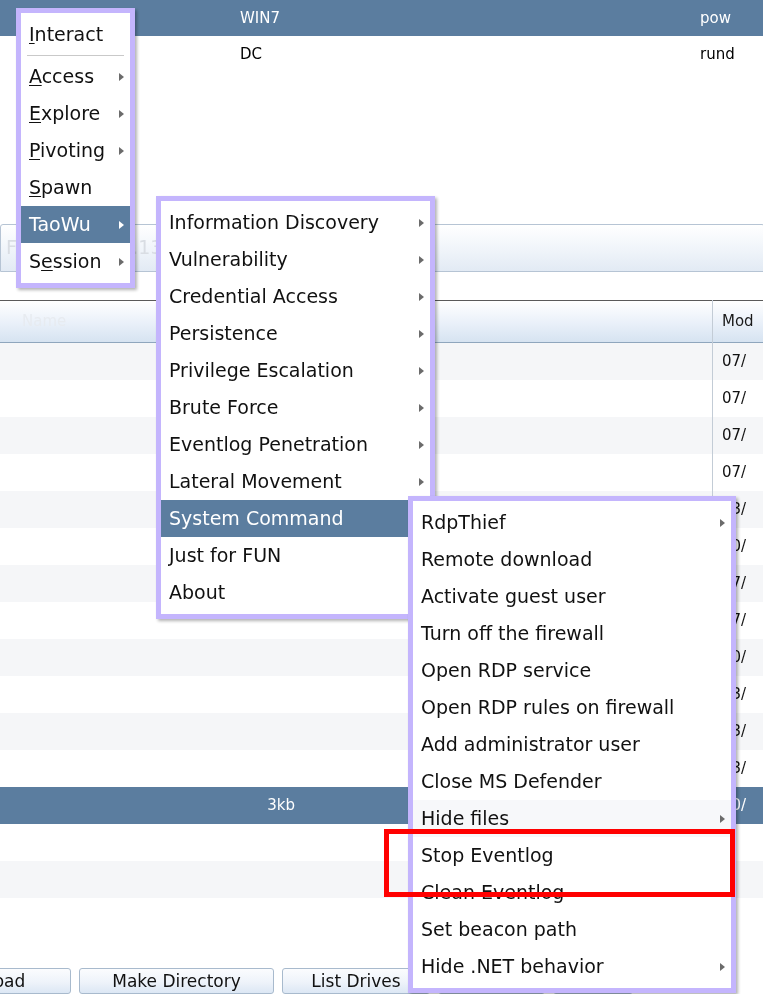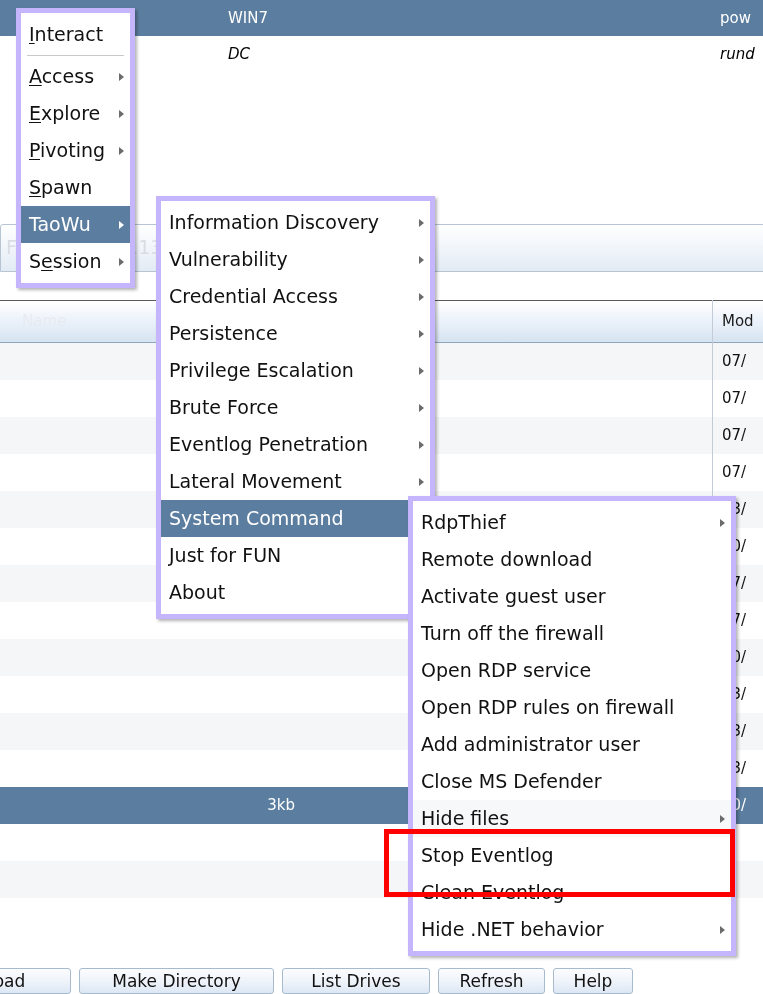--- a/index.html
+++ b/index.html
@@ -8,25 +8,25 @@
     background:#ffffff;
     font-family:"DejaVu Sans","Liberation Sans",sans-serif;
     font-size:15px;color:#000;
     -webkit-font-smoothing:antialiased;
   }
 
   
   .sess-table{position:absolute;left:0;top:0;width:763px;}
   .sess-row{height:36px;line-height:36px;position:relative;}
   .sess-row.sel{background:#5b7d9f;color:#ffffff;}
-  .sess-row.alt{background:#ffffff;color:#000;font-style:italic;}
+  .sess-row.alt{background:#ffffff;color:#000;}
   .sess-c{position:absolute;white-space:nowrap;}
   .sc-user{left:30px;}
-  .sc-host{left:228px;}
-  .sc-proc{left:700px;margin-left:20px;}
+  .sc-host{left:240px;}
+  .sc-proc{left:700px;}
 
   
   .tabstrip{position:absolute;left:0;top:218px;width:763px;height:58px;}
   .tabstrip .tabbox{
     position:absolute;left:0;top:6px;width:763px;height:46px;
     border:1px solid #b6c4d4;border-radius:3px 3px 0 0;
     background:linear-gradient(to bottom,#ffffff 0%,#eef3f9 60%,#e2eaf4 100%);
   }
   .tabstrip .tablabel{
     position:absolute;left:6px;top:18px;white-space:nowrap;
@@ -233,16 +233,17 @@
     <div class="mi"><span>Remote download</span></div>
     <div class="mi"><span>Activate guest user</span></div>
     <div class="mi"><span>Turn off the firewall</span></div>
     <div class="mi"><span>Open RDP service</span></div>
     <div class="mi"><span>Open RDP rules on firewall</span></div>
     <div class="mi"><span>Add administrator user</span></div>
     <div class="mi"><span>Close MS Defender</span></div>
     <div class="mi soft"><span>Hide files</span><span class="arr"></span></div>
     <div class="mi"><span>Stop Eventlog</span></div>
     <div class="mi"><span>Clean Eventlog</span></div>
+    <div class="mi"><span>Set beacon path</span></div>
     <div class="mi"><span>Hide .NET behavior</span><span class="arr"></span></div>
   </div>
 
 <div class="redbox" style="border-color: rgb(255, 0, 0);"></div>
 
 </body></html>

